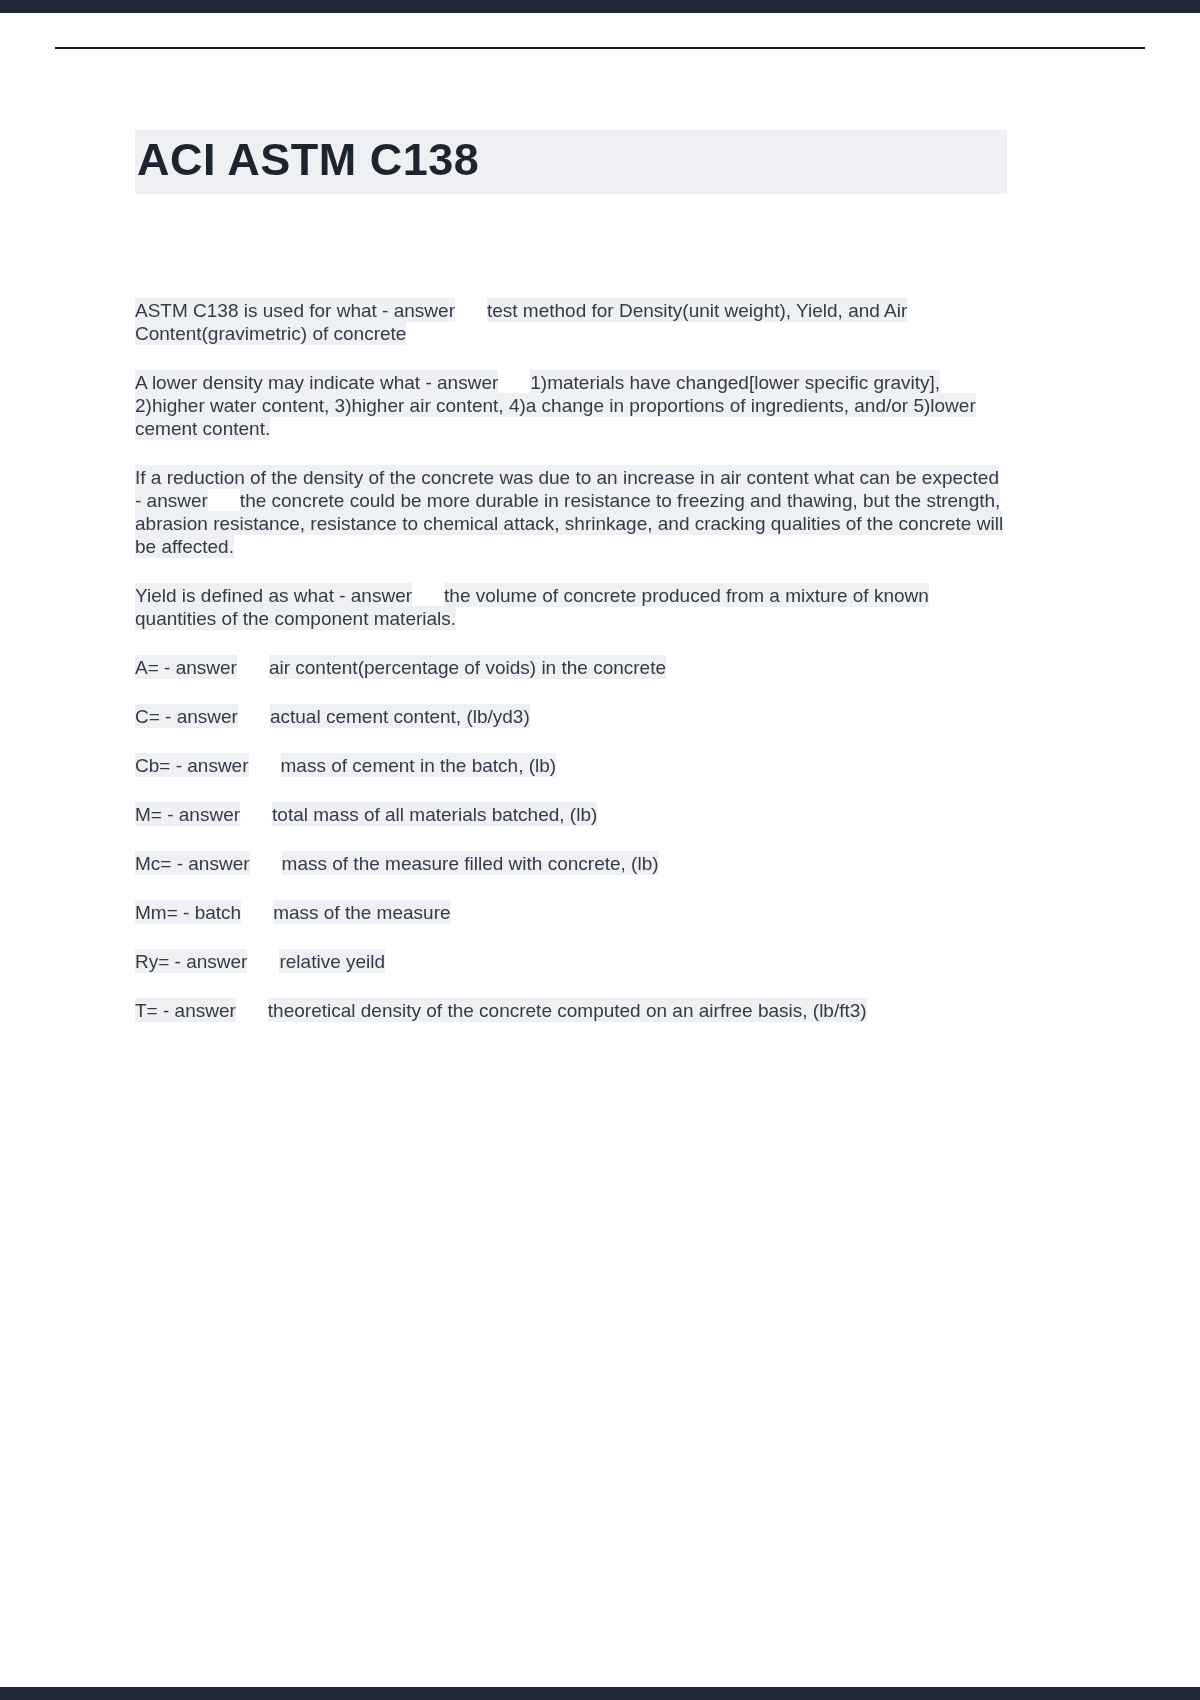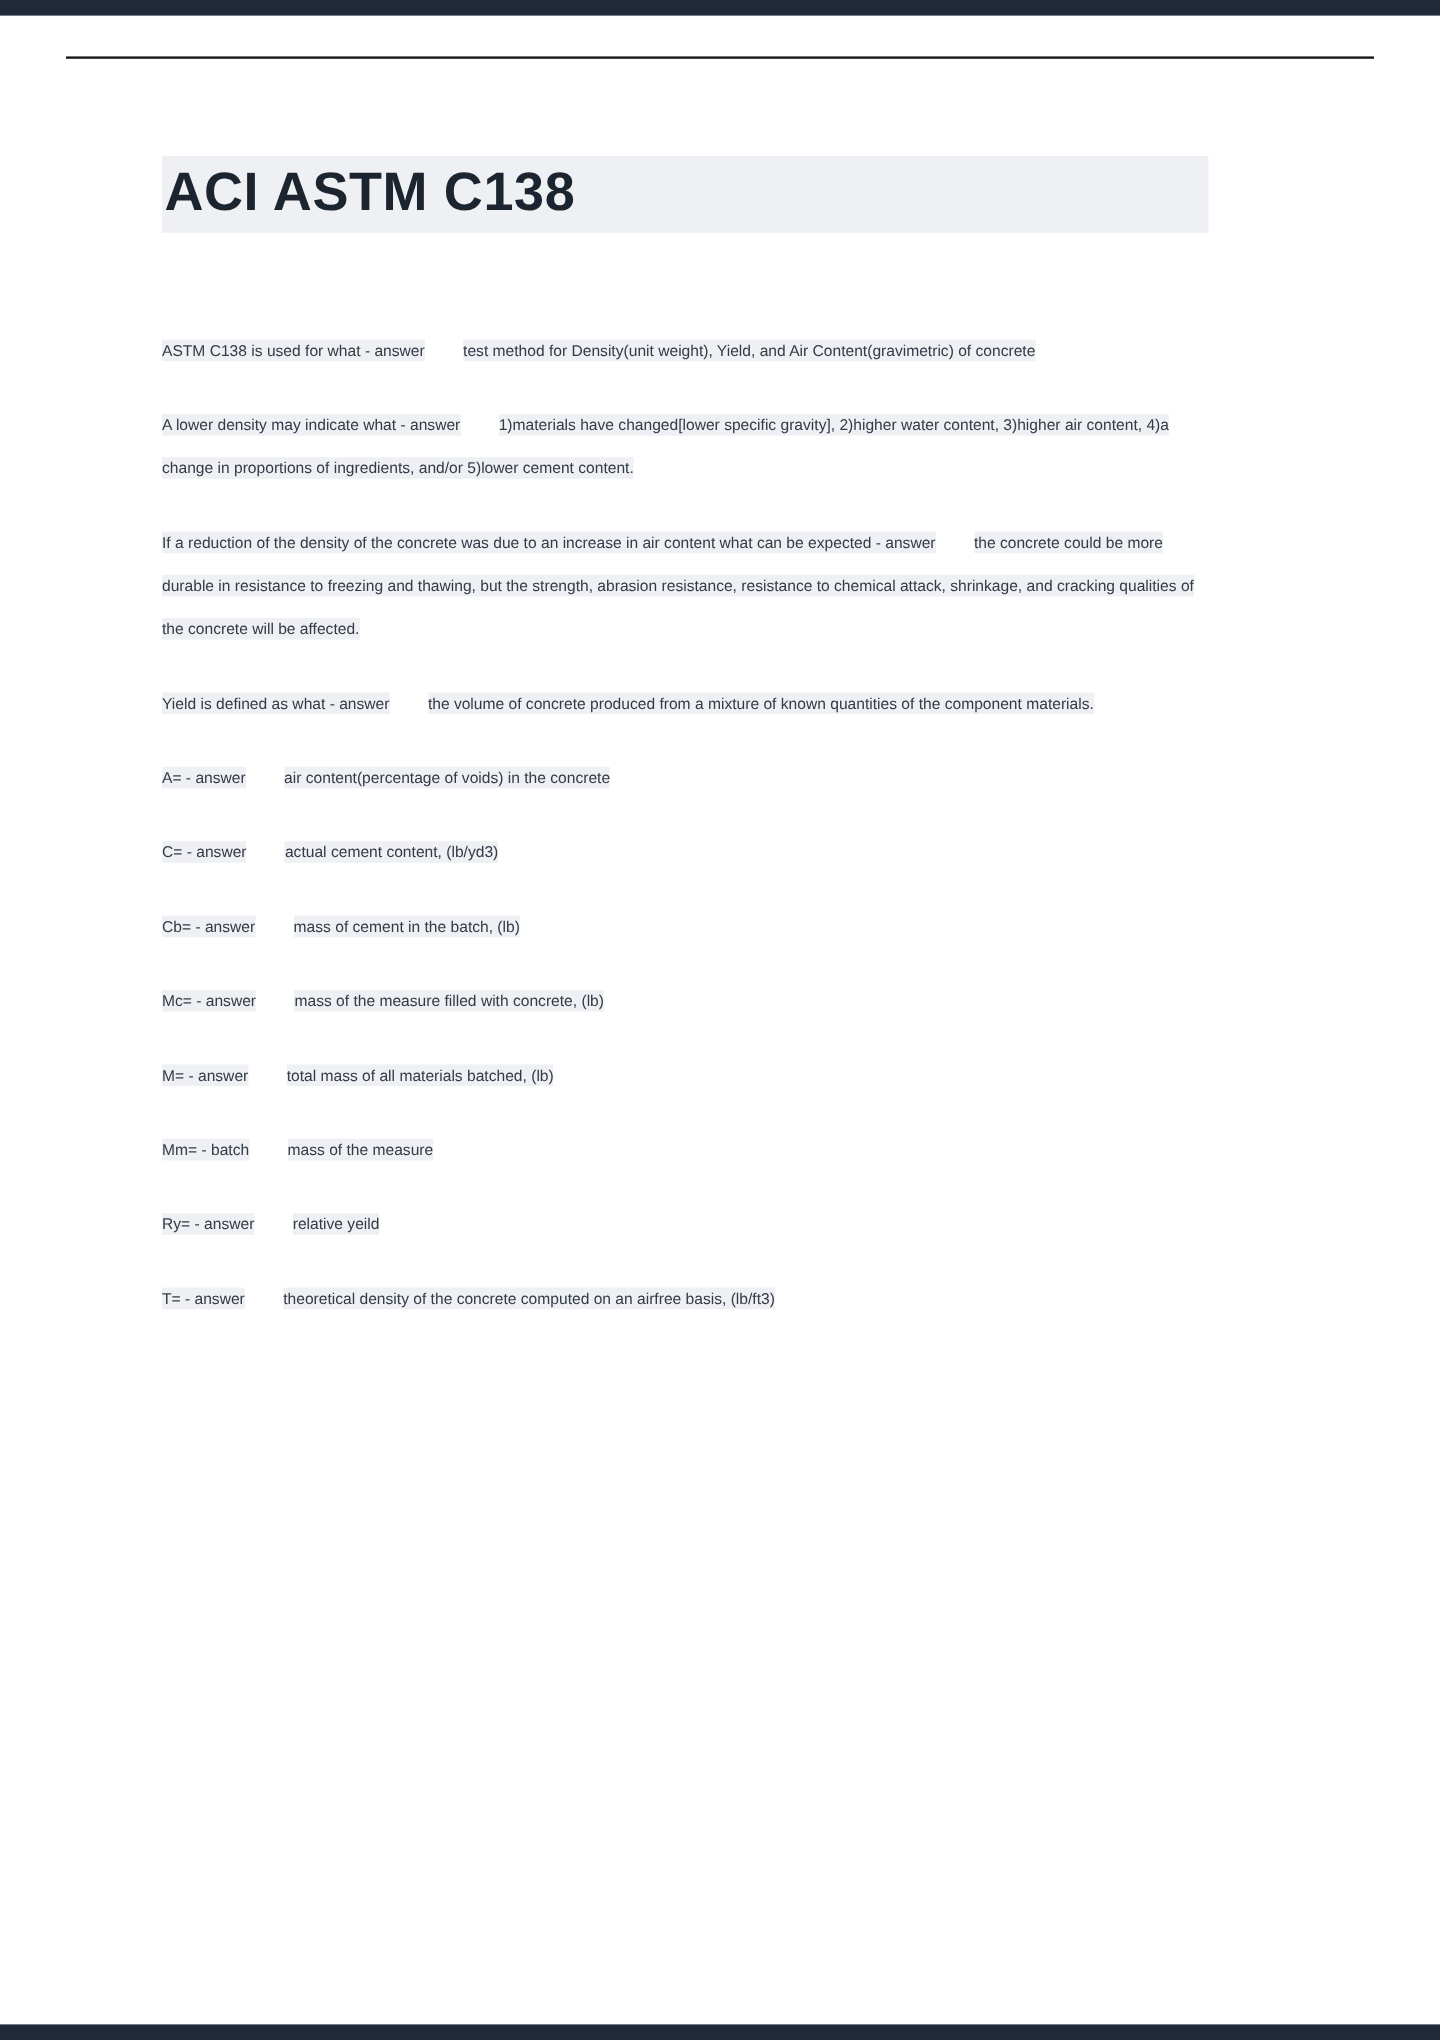--- a/index.html
+++ b/index.html
@@ -46,28 +46,28 @@
     left: 135px;
     top: 130px;
     width: 872px;
   }
 
   .title {
     font-size: 45px;
     font-weight: 700;
     color: var(--title-color);
     background: var(--highlight-color);
-    margin: 0 0 80px 0;
+    margin: 0 0 104px 0;
     padding: 4px 8px 8px 2px;
     letter-spacing: 0.5px;
   }
 
   .qa {
-    font-size: 13px;
-    line-height: 36px;
+    font-size: 19px;
+    line-height: 23px;
     color: var(--text-color);
     margin: 0 0 26px 0;
   }
 
   .hl {
     background: var(--highlight-color);
     padding: 1.5px 0;
   }
 
   .gap {
@@ -96,23 +96,23 @@
 
       <p class="qa"><span class="hl">Yield is defined as what - answer</span><span class="gap"></span><span class="hl">the volume of concrete produced from a mixture of known quantities of the component materials.</span></p>
 
       <p class="qa"><span class="hl">A= - answer</span><span class="gap"></span><span class="hl">air content(percentage of voids) in the concrete</span></p>
 
       <p class="qa"><span class="hl">C= - answer</span><span class="gap"></span><span class="hl">actual cement content, (lb/yd3)</span></p>
 
       <p class="qa"><span class="hl">Cb= - answer</span><span class="gap"></span><span class="hl">mass of cement in the batch, (lb)</span></p>
 
 
+      <p class="qa"><span class="hl">M= - answer</span><span class="gap"></span><span class="hl">total mass of all materials batched, (lb)</span></p>
+
       <p class="qa"><span class="hl">Mc= - answer</span><span class="gap"></span><span class="hl">mass of the measure filled with concrete, (lb)</span></p>
-
-      <p class="qa"><span class="hl">M= - answer</span><span class="gap"></span><span class="hl">total mass of all materials batched, (lb)</span></p>
 
       <p class="qa"><span class="hl">Mm= - batch</span><span class="gap"></span><span class="hl">mass of the measure</span></p>
 
       <p class="qa"><span class="hl">Ry= - answer</span><span class="gap"></span><span class="hl">relative yeild</span></p>
 
       <p class="qa"><span class="hl">T= - answer</span><span class="gap"></span><span class="hl">theoretical density of the concrete computed on an airfree basis, (lb/ft3)</span></p>
     </div>
   </div>
 
   <div class="bottom-bar"></div>

